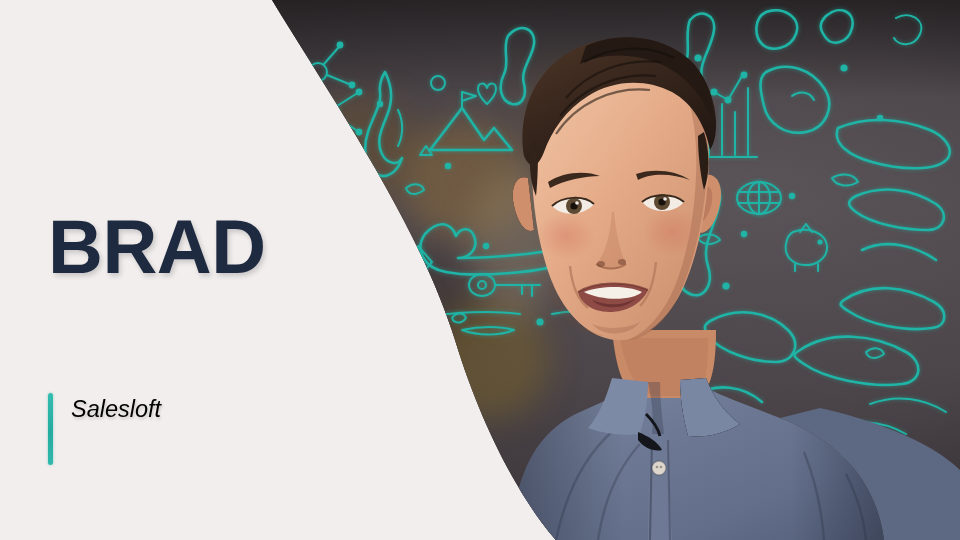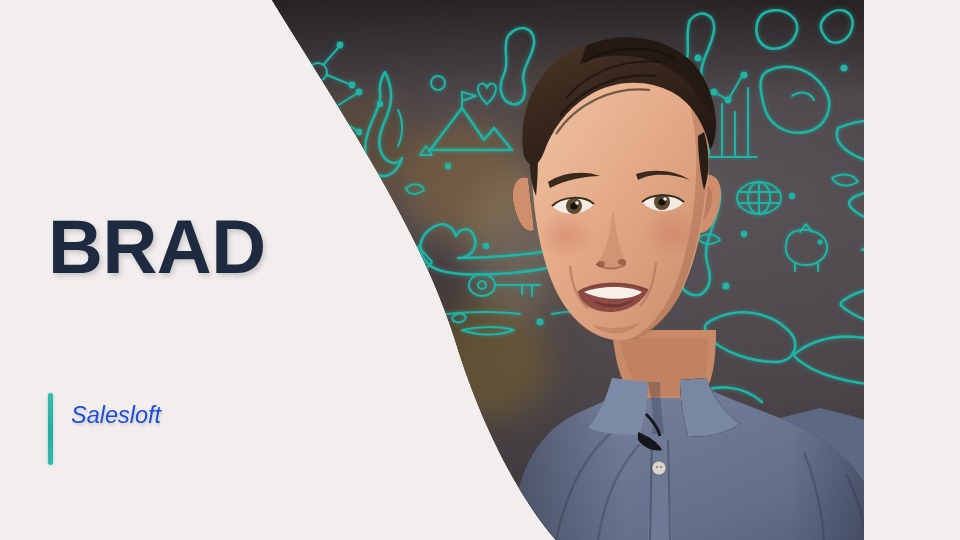--- a/index.html
+++ b/index.html
@@ -4,21 +4,21 @@
 <title>Speaker Title Card</title>
 <style>
   * { margin:0; padding:0; box-sizing:border-box; }
   html,body { width:960px; height:540px; overflow:hidden; }
   body {
     font-family:"Liberation Sans", sans-serif;
     background:#f2eeed;
   }
   #card {
     position:relative;
-    width:864px; height:540px;
+    width:960px; height:540px;
     background:#f2eeed;
     overflow:hidden;
   }
 
   
   #photo-panel {
     position:absolute; inset:0;
     -webkit-clip-path: path("M 272,0 L 960,0 L 960,540 L 556,540 C 556,540 498,480 455,340 C 418,222 330,96 272,0 Z");
     clip-path: path("M 272,0 L 960,0 L 960,540 L 556,540 C 556,540 498,480 455,340 C 418,222 330,96 272,0 Z");
   }
@@ -86,25 +86,25 @@
   #role {
     color:#262b33;
     font-weight:bold;
     font-size:23.5px;
     line-height:1.18;
     letter-spacing:-.1px;
     text-shadow:1px 2px 3px rgba(40,40,50,.22);
     white-space:nowrap;
   }
   #company {
-    color:#1d4ed8;
+    color:#000000;
     font-style:italic;
     font-size:23.5px;
     line-height:1.22;
-    margin-top:6px;
+    margin-top:0;
     text-shadow:1px 2px 3px rgba(40,40,50,.20);
     white-space:nowrap;
   }
 </style>
 </head>
 <body>
 
 <div id="card">
 
   <div id="photo-panel">

